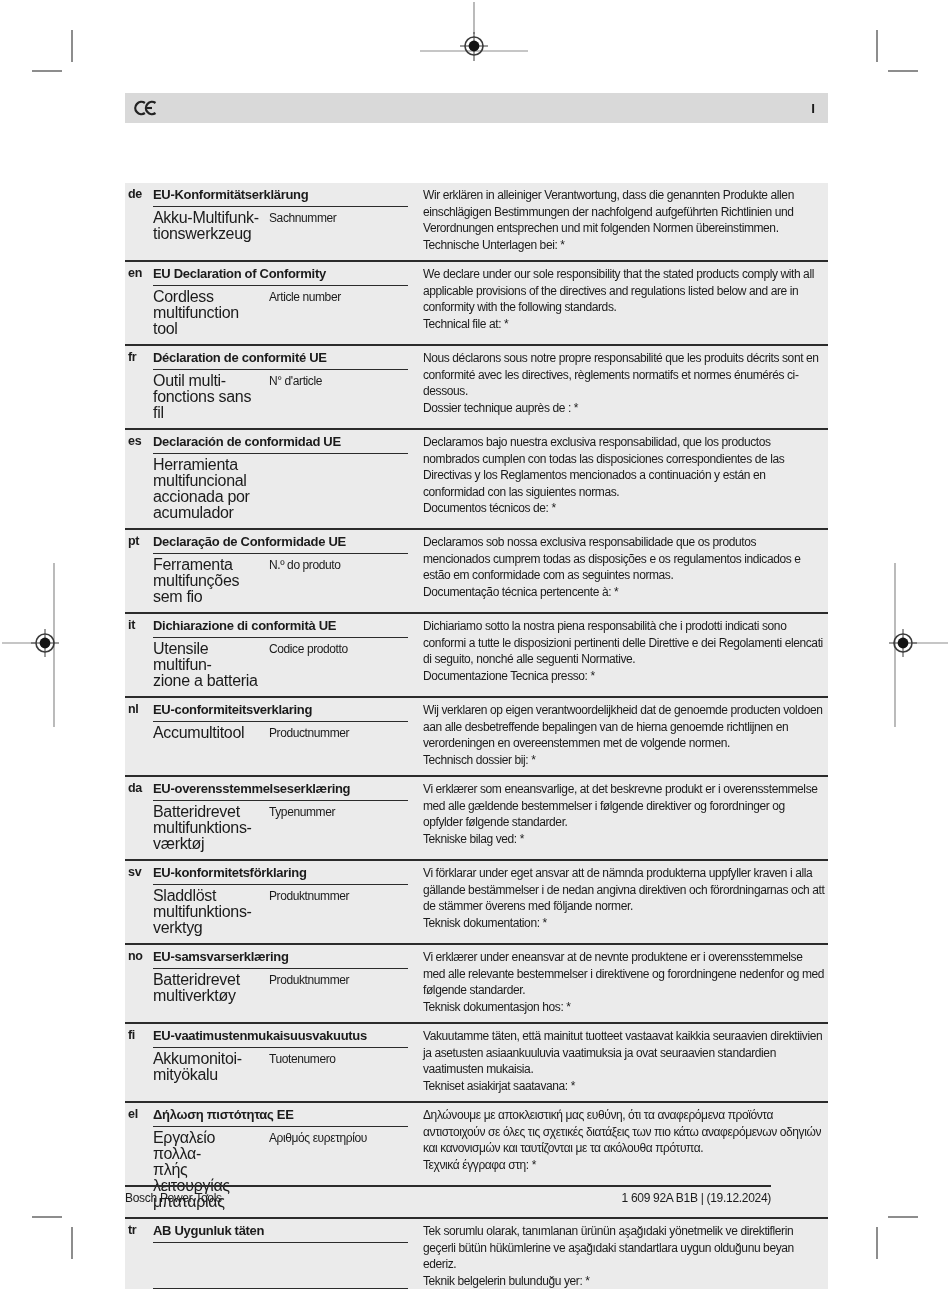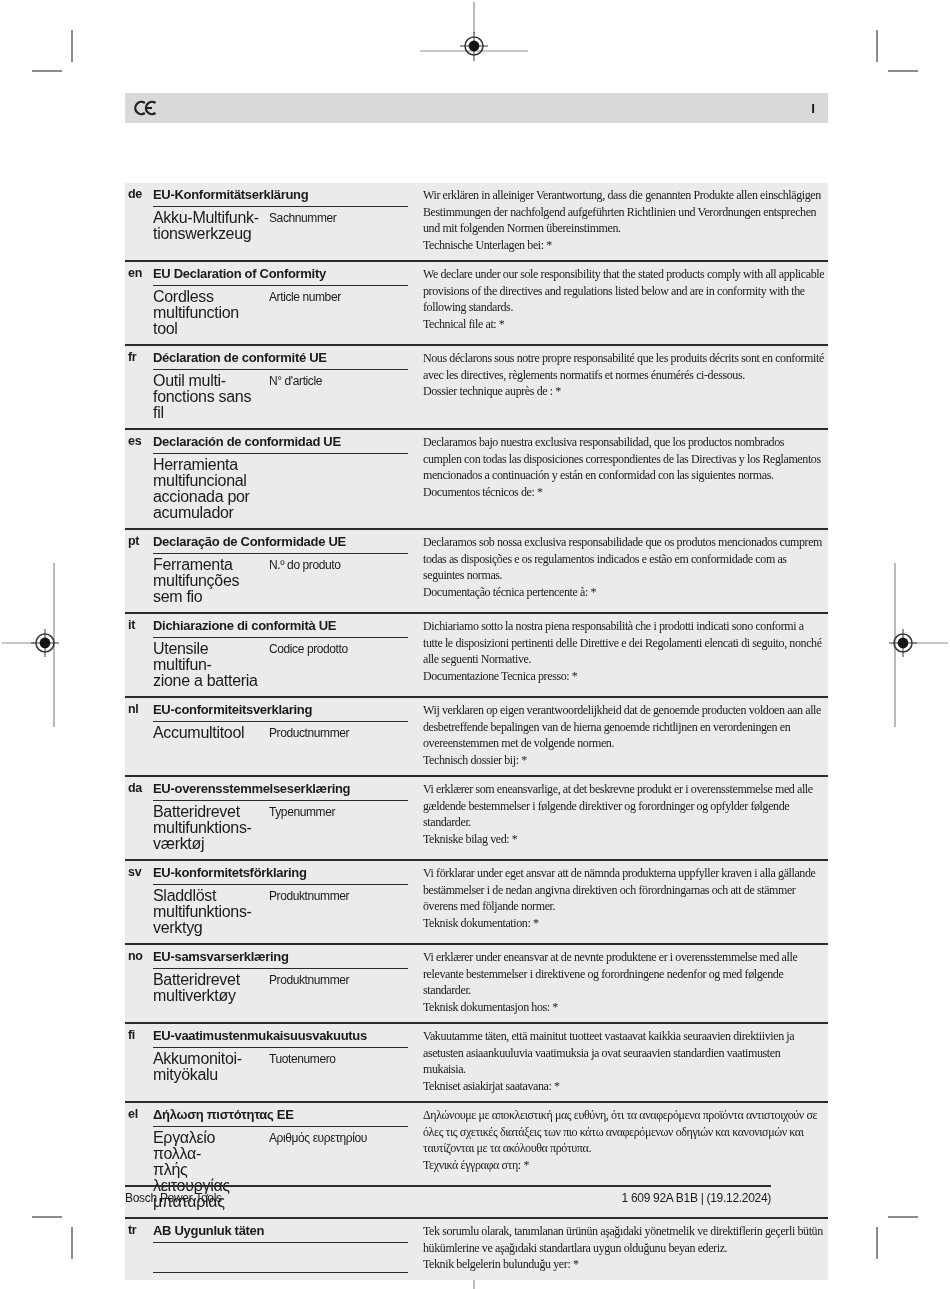--- a/index.html
+++ b/index.html
@@ -34,21 +34,21 @@
   .lang{font-weight:bold;font-size:12.5px;letter-spacing:-0.3px;padding-top:1px;}
   .row-title{
     font-weight:bold;font-size:13px;letter-spacing:-0.3px;line-height:16px;
     border-bottom:1.5px solid var(--rule);padding:1px 0 3px 0;margin-bottom:3px;
   }
   .product-grid{display:grid;grid-template-columns:108px 1fr;column-gap:8px;line-height:16px;}
   .product{font-weight:normal;font-size:16px;letter-spacing:-0.3px;white-space:pre-line;}
   .article-label{font-size:12px;letter-spacing:-0.4px;}
   .cell-text{
     padding-left:15px;padding-top:1px;font-size:12px;letter-spacing:-0.4px;
-    line-height:16.5px;white-space:pre-line;font-family:Liberation Serif, serif;
+    line-height:16.5px;white-space:pre-line;
   }
   .row.last .cell-mid{border-bottom:1.5px solid var(--rule);}
   
   .footer{
     position:absolute;left:125px;top:1185px;width:646px;border-top:2px solid var(--rule);
     padding-top:4px;display:flex;justify-content:space-between;
     font-size:12px;letter-spacing:-0.3px;box-sizing:border-box;
   }
 </style>
 </head>

